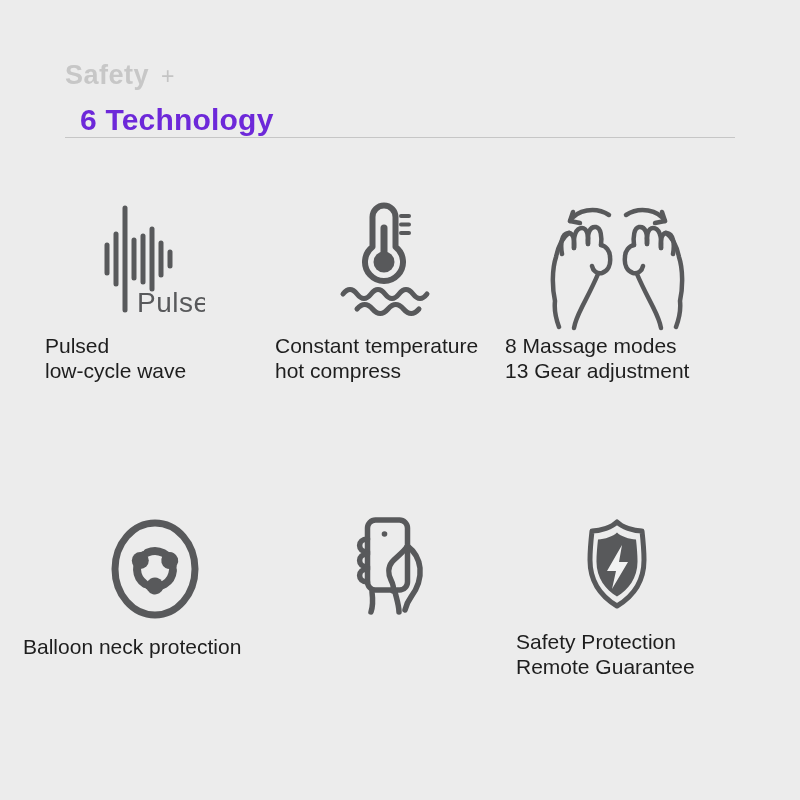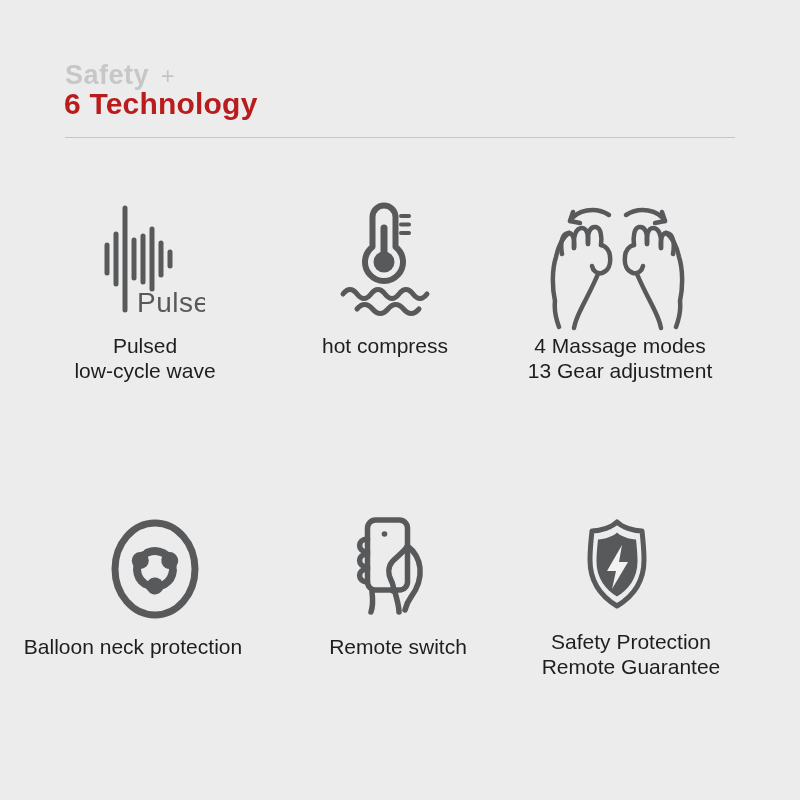--- a/index.html
+++ b/index.html
@@ -10,37 +10,37 @@
     position:relative;overflow:hidden;
   }
   .page{position:absolute;inset:0;}
   
   .eyebrow{
     position:absolute;left:65px;top:60px;
     font-size:27px;font-weight:bold;color:#c7c7c7;letter-spacing:.5px;
   }
   .eyebrow .plus{font-size:23px;font-weight:400;margin-left:12px;color:#c4c4c4;}
   .title{
-    position:absolute;left:64px;top:87px;margin:0;
-    font-size:30px;font-weight:bold;color:#b91c1c;letter-spacing:.2px;
+    position:absolute;left:64px;top:87px;margin:16px;
+    font-size:30px;font-weight:bold;color:#6d28d9;letter-spacing:.2px;
   }
   .divider{
     position:absolute;left:65px;top:137px;width:670px;height:1px;
     background:#c6c6c6;
   }
   
   .icon{position:absolute;}
   .icon path,.icon line,.icon ellipse,.icon rect,.icon circle,.icon polyline{vector-effect:none;}
   .pulse-label{
     font-family:"Liberation Sans", sans-serif;
     font-size:28px;fill:#58595b;letter-spacing:.5px;
   }
   
   .cap{
-    position:absolute;text-align:center;
+    position:absolute;
     font-size:21px;line-height:25px;color:#1e1e1e;
   }
 </style>
 </head>
 <body>
 
 <div class="page">
 
   <div class="eyebrow">
     <span>Safety</span><span class="plus">+</span>
@@ -139,31 +139,29 @@
     <path d="M617 522 C612 527 601 531 592 531 C591 540 590 551 590 560 C590 582 602 597 617 606 C632 597 644 582 644 560 C644 551 643 540 642 531 C633 531 622 527 617 522 Z" fill="none" stroke="#58595b" stroke-width="5" stroke-linejoin="round"></path>
     <path d="M617 522 C612 527 601 531 592 531 C591 540 590 551 590 560 C590 582 602 597 617 606 C632 597 644 582 644 560 C644 551 643 540 642 531 C633 531 622 527 617 522 Z" transform="translate(617 566) scale(0.76) translate(-617 -566)" fill="#58595b" stroke="none"></path>
     <path d="M622 545 L607 571 L616 571 L612 589 L628 562 L619 562 Z" fill="#f2f2f2"></path>
   </svg>
 
   <div class="cap" style="left:45px;top:333px;width:200px">
     <div>Pulsed</div>
     <div>low-cycle wave</div>
   </div>
   <div class="cap" style="left:275px;top:333px;width:220px">
+    <div>Constant temperature</div>
     <div>hot compress</div>
   </div>
   <div class="cap" style="left:505px;top:333px;width:230px">
-    <div>4 Massage modes</div>
+    <div>8 Massage modes</div>
     <div>13 Gear adjustment</div>
   </div>
 
   <div class="cap" style="left:23px;top:634px;width:220px">
     <div>Balloon neck protection</div>
-  </div>
-  <div class="cap" style="left:298px;top:634px;width:200px">
-    <div>Remote switch</div>
   </div>
   <div class="cap" style="left:516px;top:629px;width:230px">
     <div>Safety Protection</div>
     <div>Remote Guarantee</div>
   </div>
 
 </div>
 
 </body></html>

